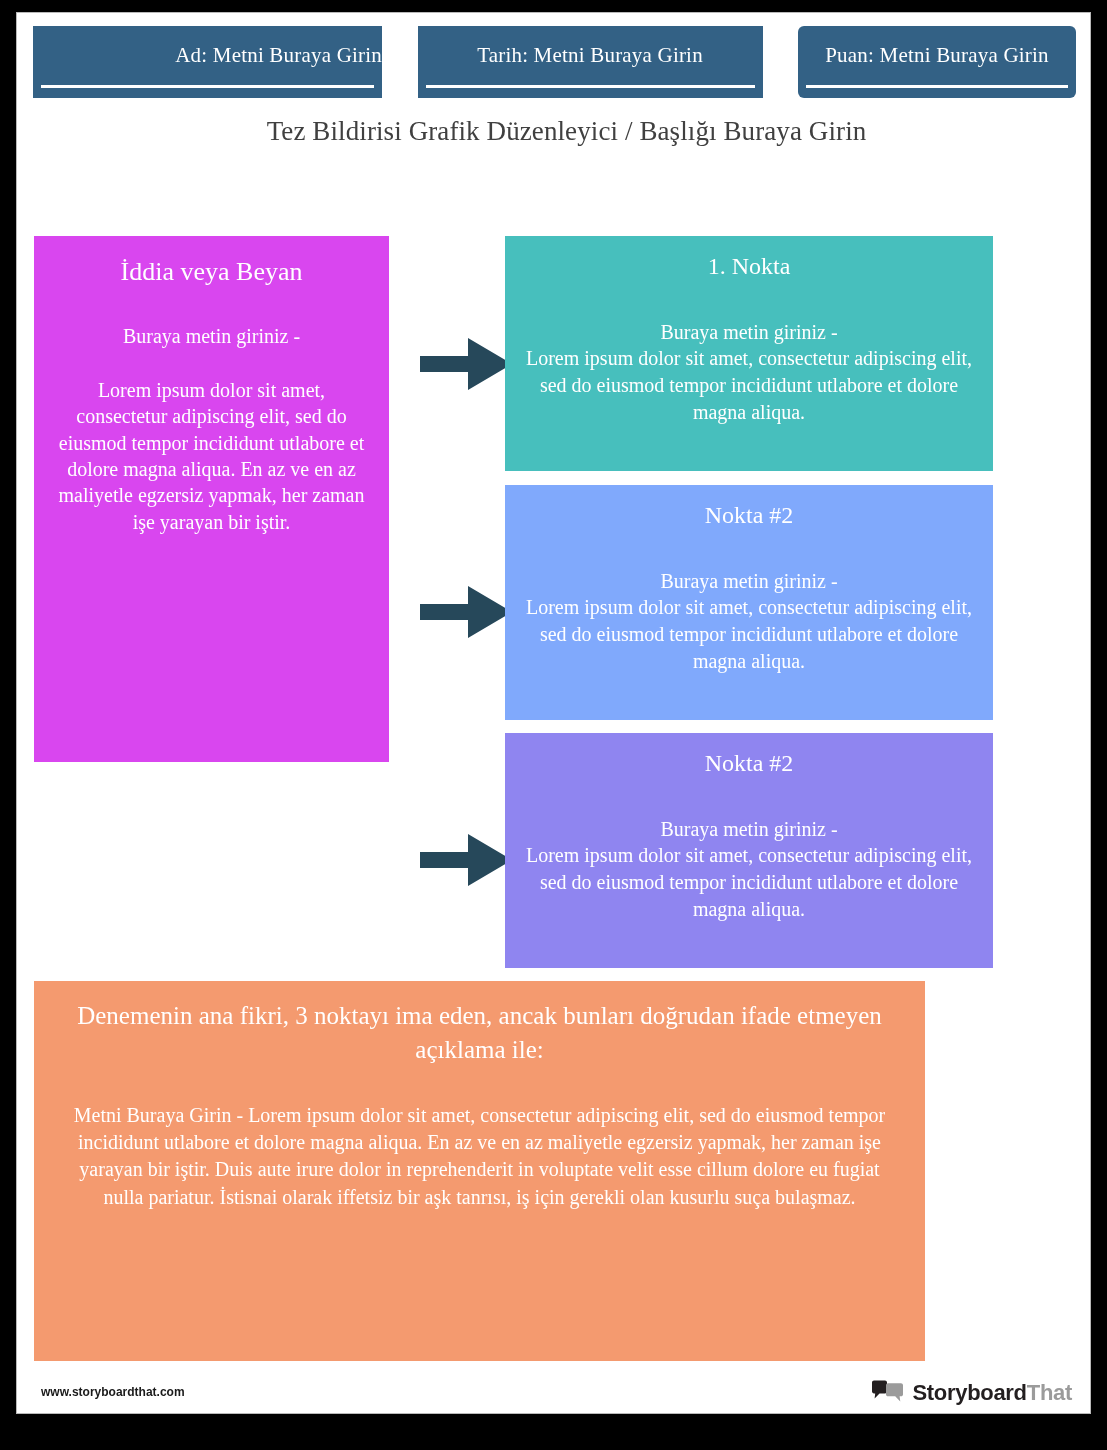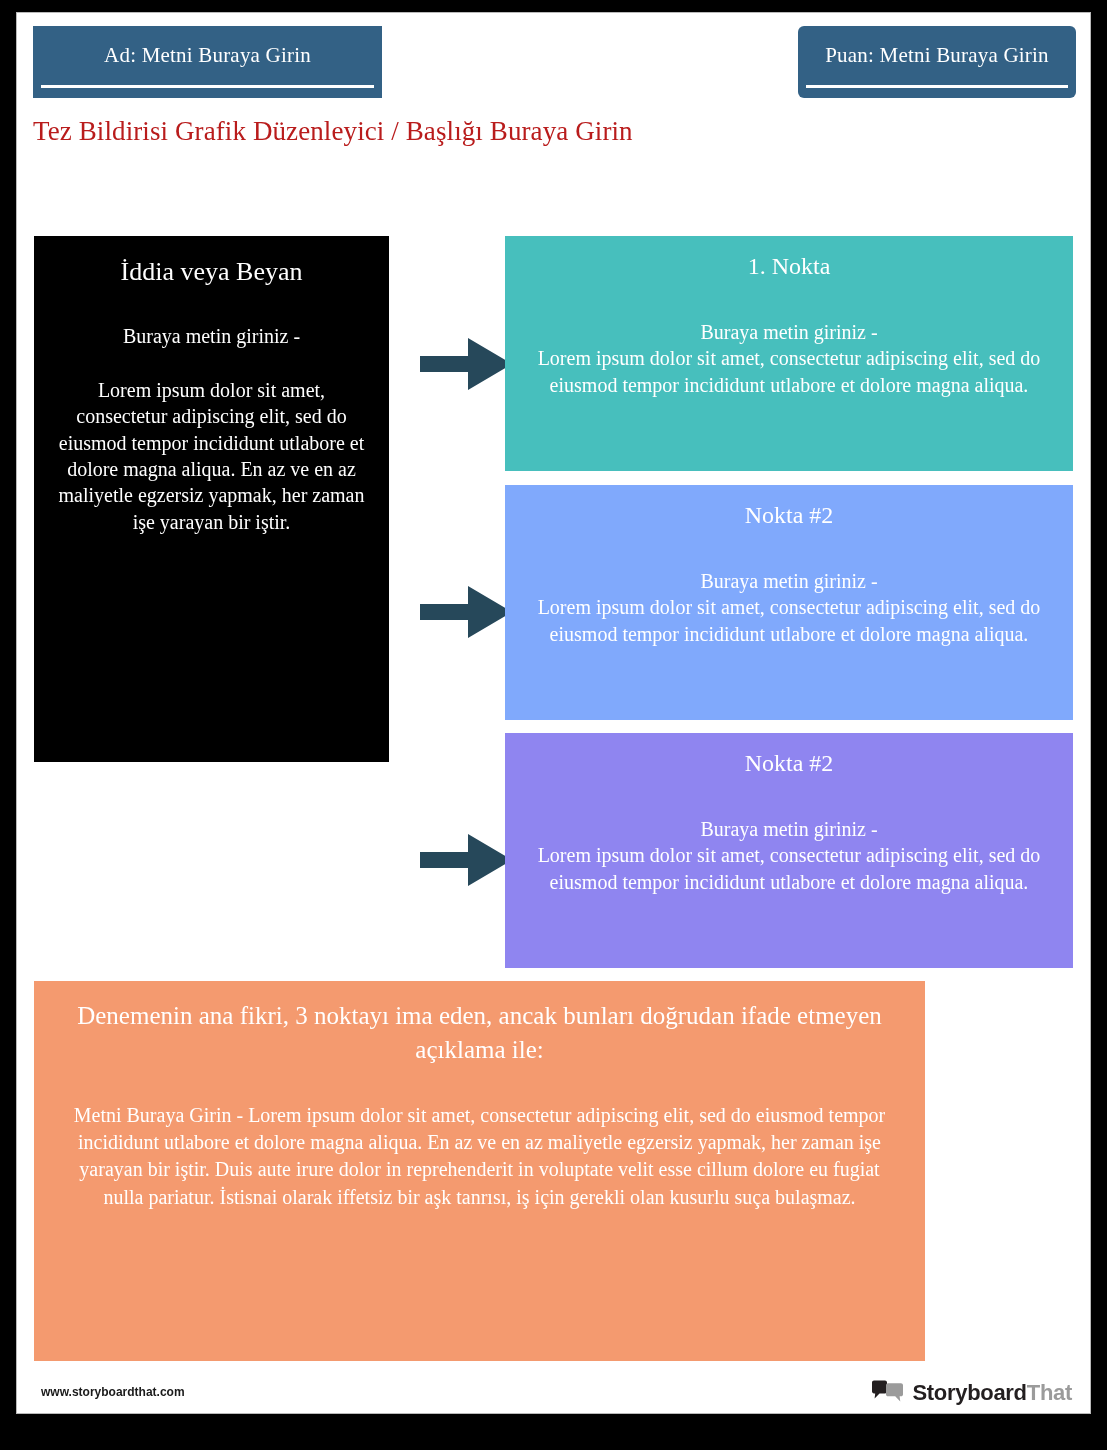--- a/index.html
+++ b/index.html
@@ -48,21 +48,21 @@
   }
   .header-box {
     background: #336185;
     position: relative;
     display: flex;
     align-items: center;
     justify-content: center;
     box-sizing: border-box;
     padding-bottom: 12px;
   }
-  .header-box.first  { width: 349px; }
+  .header-box.first  { width: 349px; justify-content: flex-end; }
   .header-box.second { width: 345px; }
   .header-box.third  { width: 278px; border-radius: 6px; }
   .header-label {
     color: #ffffff;
     font-size: 21px;
     letter-spacing: .2px;
     text-align: center;
     line-height: 1.1;
   }
   .header-rule {
@@ -70,25 +70,26 @@
     left: 8px;
     right: 8px;
     bottom: 10px;
     height: 3px;
     background: #ffffff;
   }
 
   
   .worksheet-title {
     position: absolute;
-    left: 16px;
+    left: 28px;
     top: 103px;
     width: 1043px;
+    text-align: center;
     font-size: 27px;
-    color: #b91c1c;
+    color: #404040;
     letter-spacing: .1px;
   }
   .instructions {
     position: absolute;
     left: 24px;
     top: 175px;
     font-size: 21px;
     color: #111111;
   }
 
@@ -100,21 +101,21 @@
     width: 1039px;
     height: 738px;
   }
 
   .claim-panel {
     position: absolute;
     left: 0px;
     top: 0px;
     width: 355px;
     height: 526px;
-    background: #000000;
+    background: #d946ef;
     box-sizing: border-box;
     padding: 16px 14px;
     color: #ffffff;
     text-align: center;
   }
   .claim-heading {
     font-size: 26px;
     margin: 4px 0 0 0;
     line-height: 1.25;
   }
@@ -135,21 +136,21 @@
   }
   .arrow svg { display: block; width: 92px; height: 56px; }
   .arrow-1 { left: 386px; top: 100px; }
   .arrow-2 { left: 386px; top: 348px; }
   .arrow-3 { left: 386px; top: 596px; }
 
   
   .point-box {
     position: absolute;
     left: 471px;
-    width: 568px;
+    width: 488px;
     height: 235px;
     box-sizing: border-box;
     padding: 14px 14px 0 14px;
     color: #ffffff;
     text-align: center;
   }
   .point-1 { top: 0px;   background: #47BFBD; }
   .point-2 { top: 249px; background: #80A9FC; }
   .point-3 { top: 497px; background: #8F85F0; }
 
@@ -221,20 +222,24 @@
 </style>
 </head>
 <body>
 
 <div class="page-frame">
   <div class="sheet">
 
     <div class="header-row">
       <div class="header-box first">
         <span class="header-label">Ad: Metni Buraya Girin</span>
+        <span class="header-rule"></span>
+      </div>
+      <div class="header-box second">
+        <span class="header-label">Tarih: Metni Buraya Girin</span>
         <span class="header-rule"></span>
       </div>
       <div class="header-box third">
         <span class="header-label">Puan: Metni Buraya Girin</span>
         <span class="header-rule"></span>
       </div>
     </div>
 
     <div class="worksheet-title">Tez Bildirisi Grafik Düzenleyici / Başlığı Buraya Girin</div>
 

